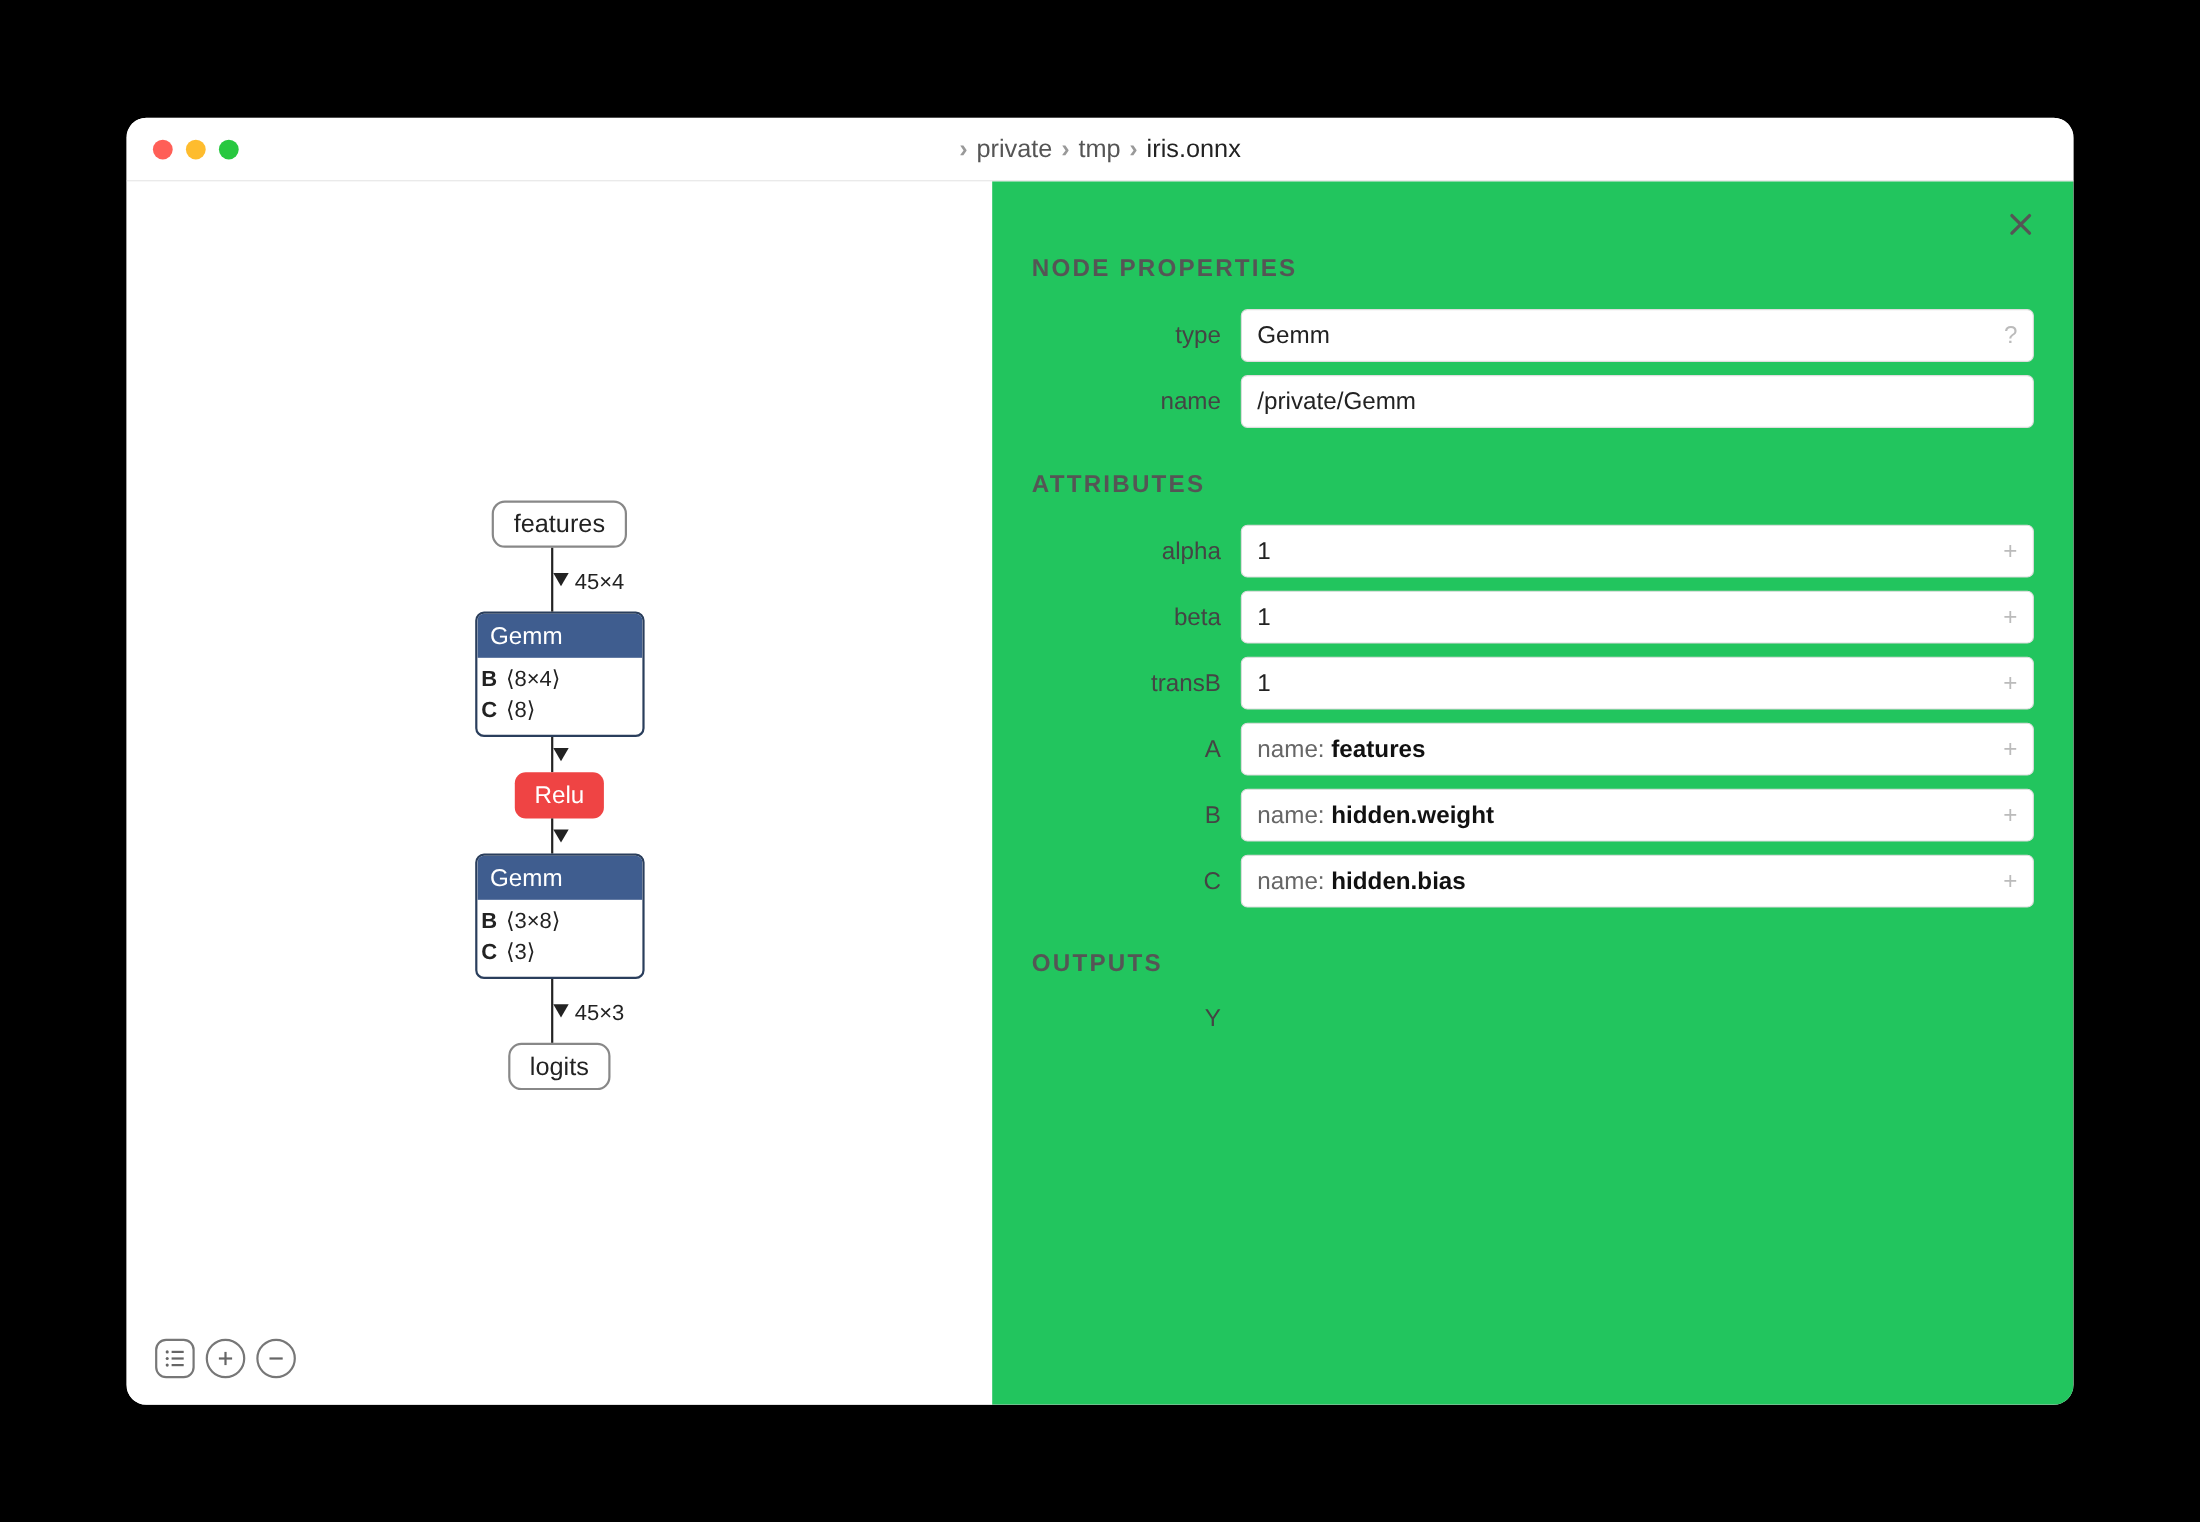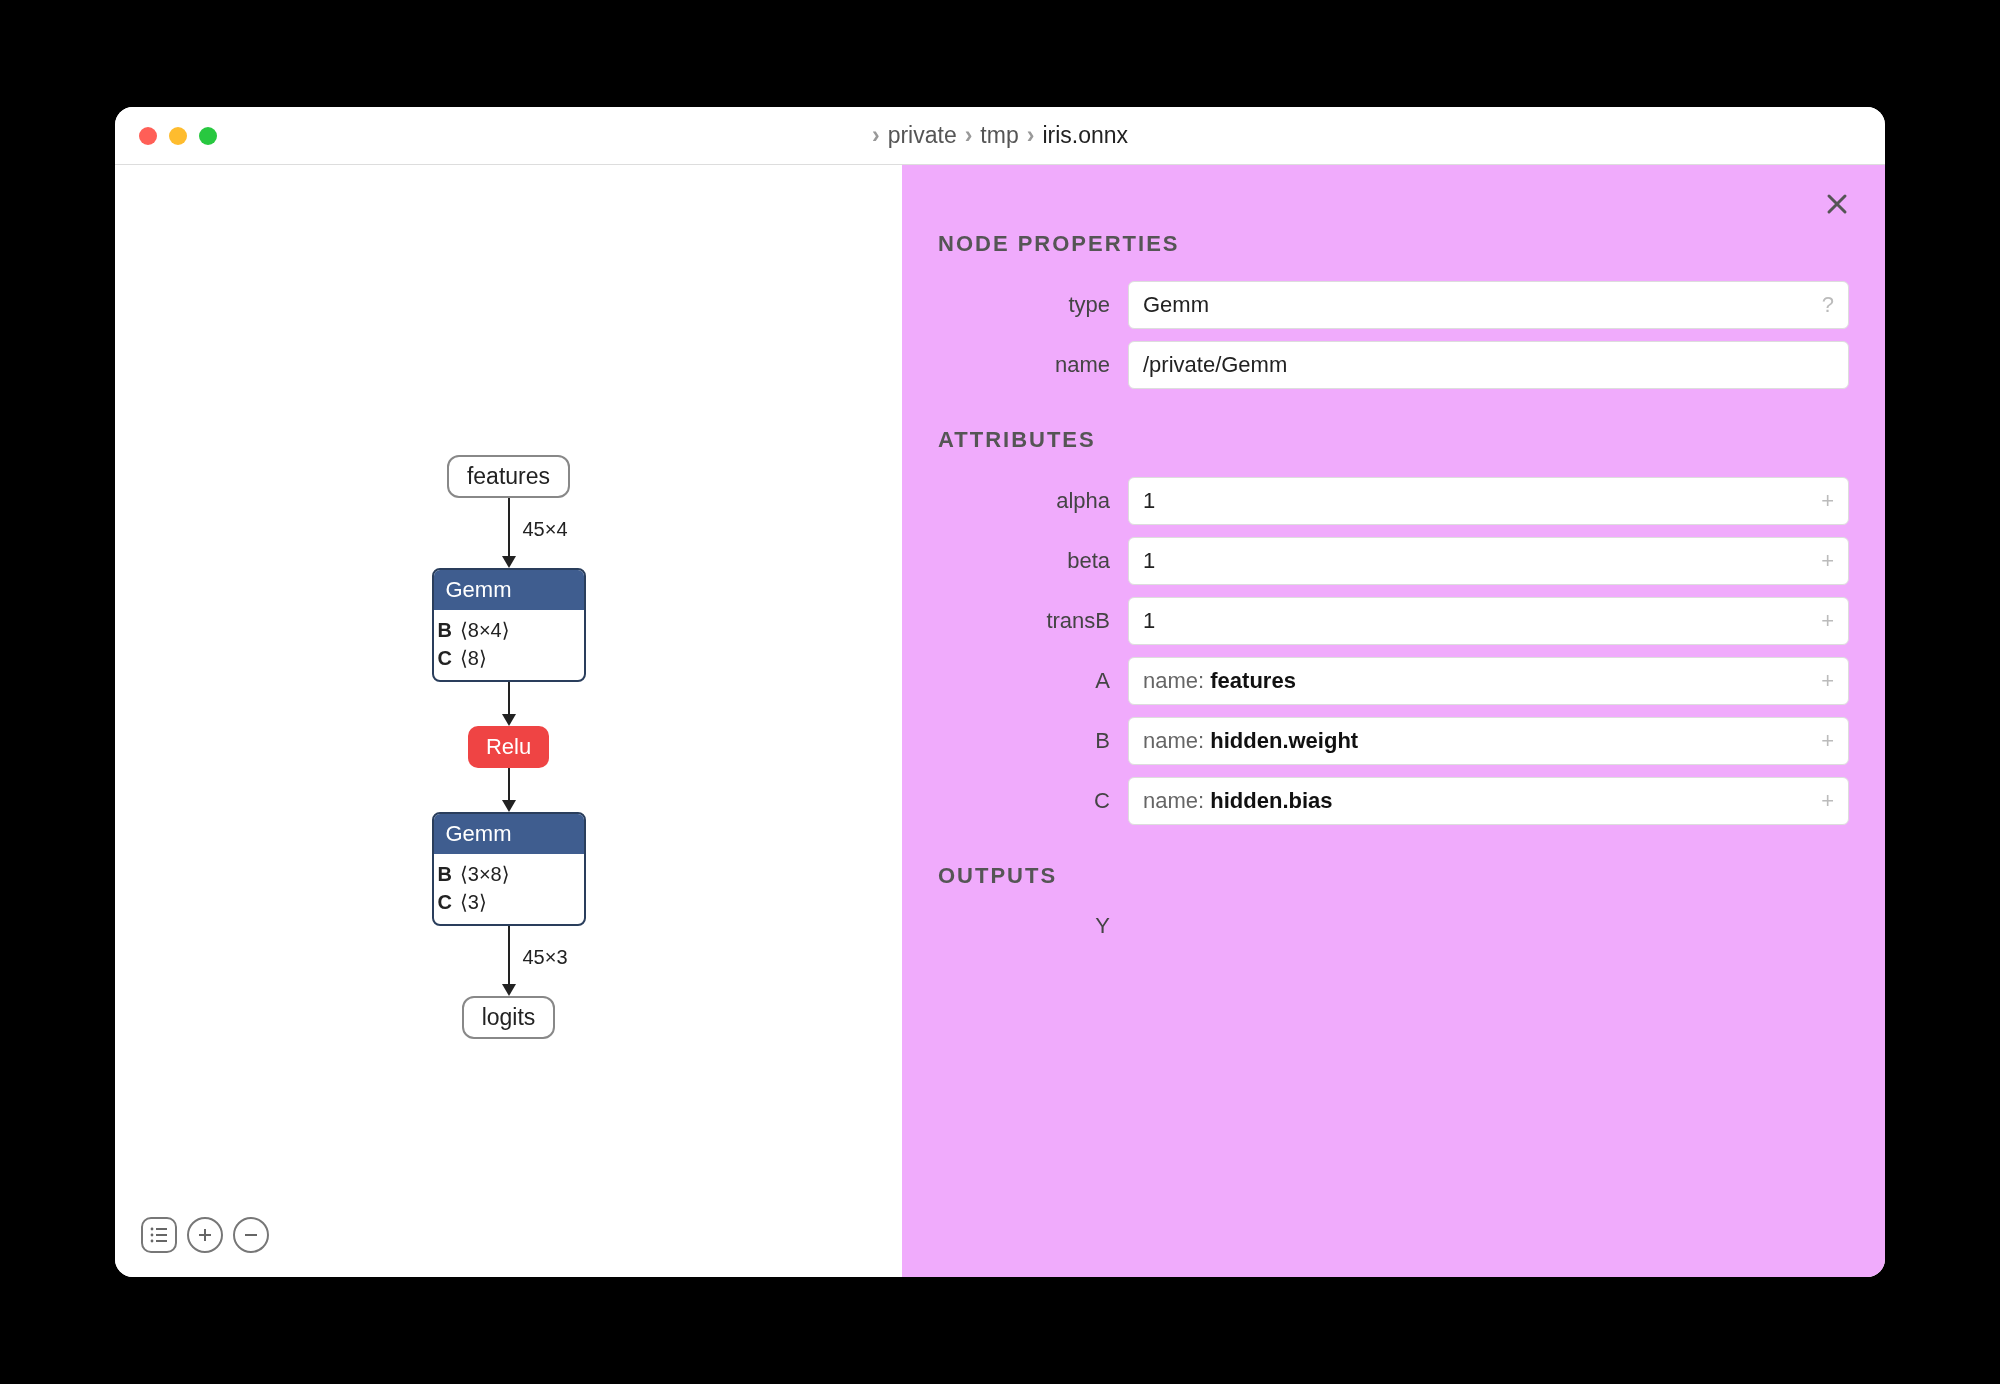--- a/index.html
+++ b/index.html
@@ -80,21 +80,21 @@
     .io-pill {
       background: #fff;
       border: 2px solid #888;
       border-radius: 12px;
       padding: 6px 18px;
       font-size: 23px;
       color: #222;
     }
     .edge {
       display: flex;
-      flex-direction: column;
+      flex-direction: row;
       align-items: center;
     }
     .edge .line {
       width: 2px;
       background: #222;
     }
     .edge .arrow {
       width: 0; height: 0;
       border-left: 7px solid transparent;
       border-right: 7px solid transparent;
@@ -147,21 +147,21 @@
       border: 2px solid #777;
       border-radius: 10px;
       display: flex; align-items: center; justify-content: center;
       color: #555;
       background: #fff;
     }
     .tool-btn.round { border-radius: 50%; }
     
     .sidebar {
       flex: 1;
-      background: #f0abfc;
+      background: #22c55e;
       padding: 28px 36px;
       overflow-y: auto;
       position: relative;
     }
     .close-x {
       position: absolute;
       right: 36px;
       top: 24px;
       font-size: 32px;
       color: #555;

